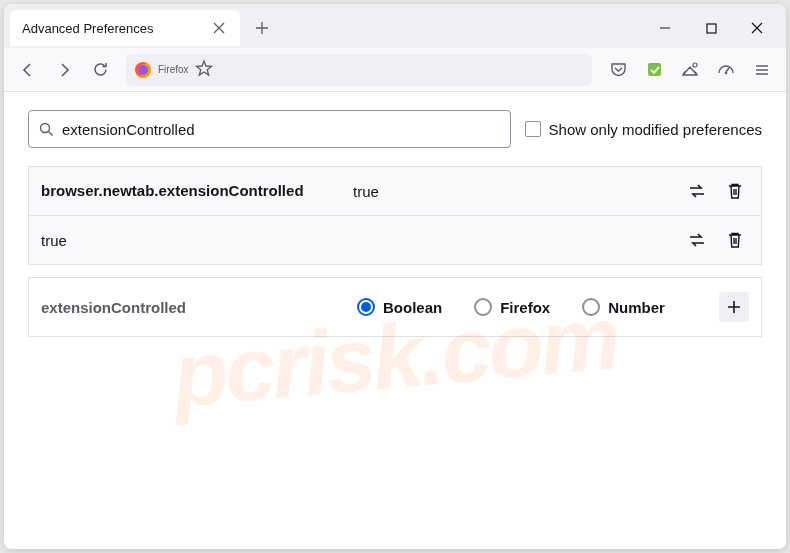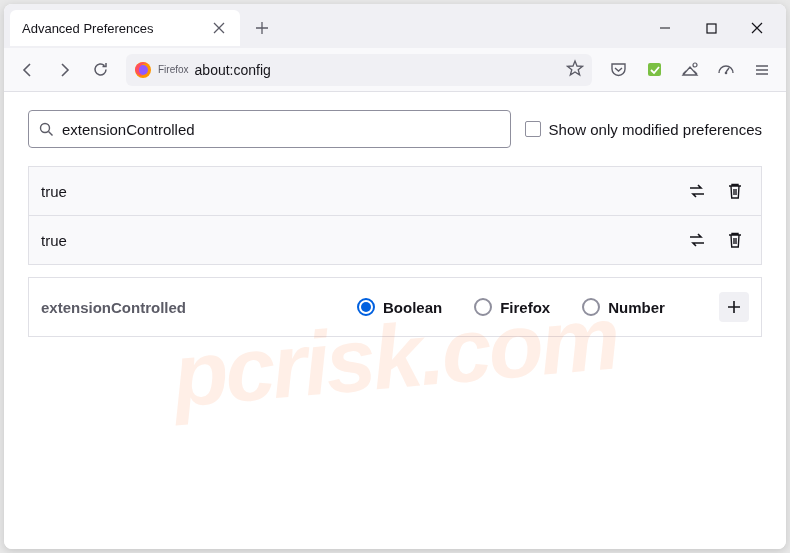--- a/index.html
+++ b/index.html
@@ -97,21 +97,20 @@
       </div>
     <div class="url-bar">
       <span class="ff-logo">
         <svg viewBox="0 0 18 18">
             <circle cx="9" cy="9" r="8" fill="#ff9500"></circle>
             <circle cx="9" cy="9" r="5" fill="#9059ff"></circle>
             <path d="M 1 9 A 8 8 0 0 1 14 3 A 6 6 0 0 0 9 15 A 8 8 0 0 1 1 9" fill="#ff4f5e"></path>
           </svg>
       </span>
       <span class="url-label">Firefox</span>
-      <span class="url-text">about:config</span>
       <span class="star-btn"><svg width="18" height="18" viewBox="0 0 18 18">
             <path d="M9 2 L11 7 L16.5 7.3 L12.2 10.8 L13.7 16 L9 13 L4.3 16 L5.8 10.8 L1.5 7.3 L7 7 Z" fill="none" stroke="#5b5b66" stroke-width="1.3"></path>
           </svg></span>
     </div>
     <div class="tool-btn">
         <svg width="17" height="17" viewBox="0 0 17 17">
           <path d="M2 3 H15 V8 A6.5 6.5 0 0 1 2 8 Z M5 7 L8.5 10 L12 7" fill="none" stroke="currentColor" stroke-width="1.4"></path>
         </svg>
       </div>
     <div class="tool-btn">
@@ -149,20 +148,21 @@
         <input class="search-input" value="extensionControlled" style="">
       </div>
       <label class="checkbox-wrap">
         <span class="checkbox"></span>
         <span>Show only modified preferences</span>
       </label>
     </div>
 
     <div class="pref-list">
       <div class="pref-row">
+        <div class="pref-name">browser.newtab.extensionControlled</div>
         <div class="pref-value">true</div>
         <div class="row-actions">
           <div class="action-btn">
               <svg width="20" height="20" viewBox="0 0 20 20">
                 <path d="M3 7 H14 L11 4 M17 13 H6 L9 16" fill="none" stroke="currentColor" stroke-width="1.6"></path>
               </svg>
             </div>
           <div class="action-btn">
               <svg width="18" height="18" viewBox="0 0 18 18">
                 <path d="M3 4 H15 M6 4 V2.5 H12 V4 M5 4 L5.7 16 H12.3 L13 4 M8 7 V13 M10 7 V13" fill="none" stroke="currentColor" stroke-width="1.4"></path>

